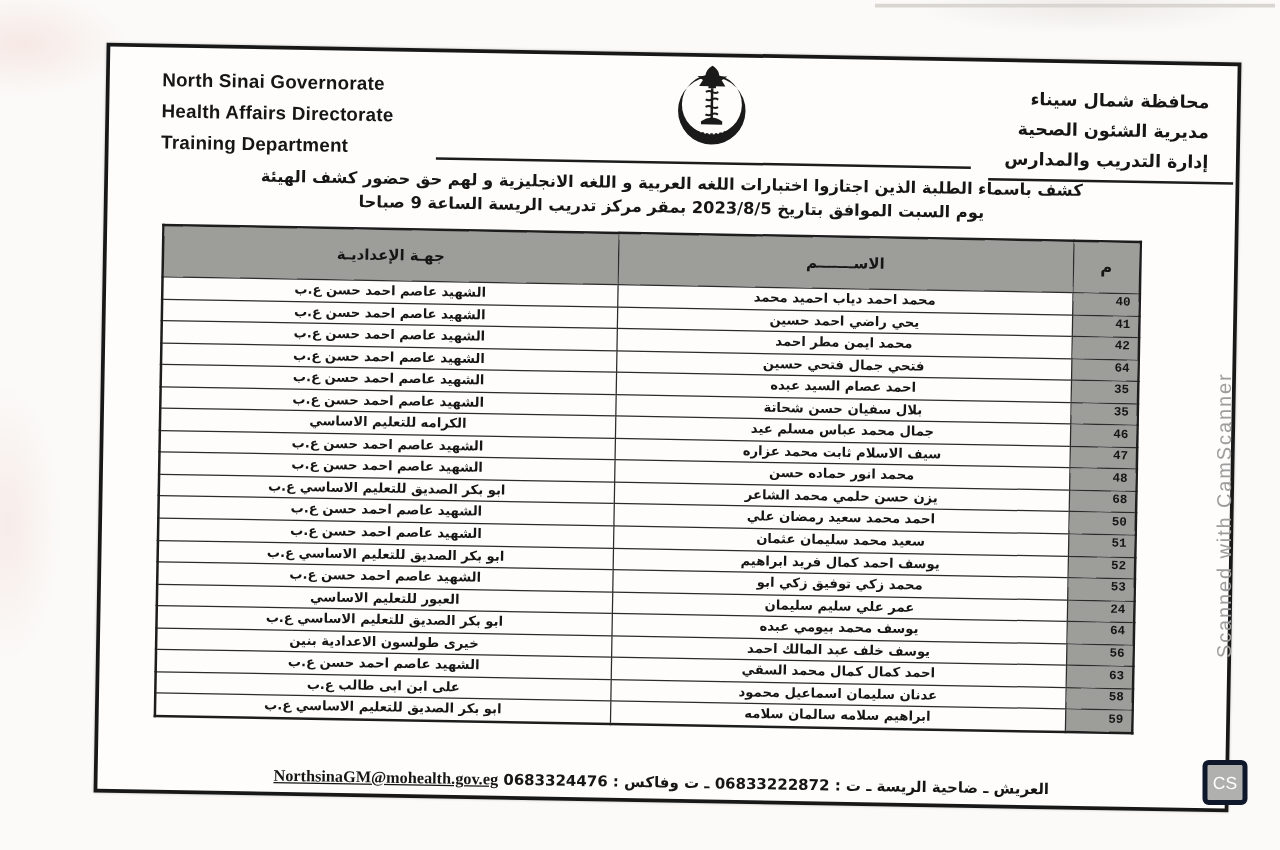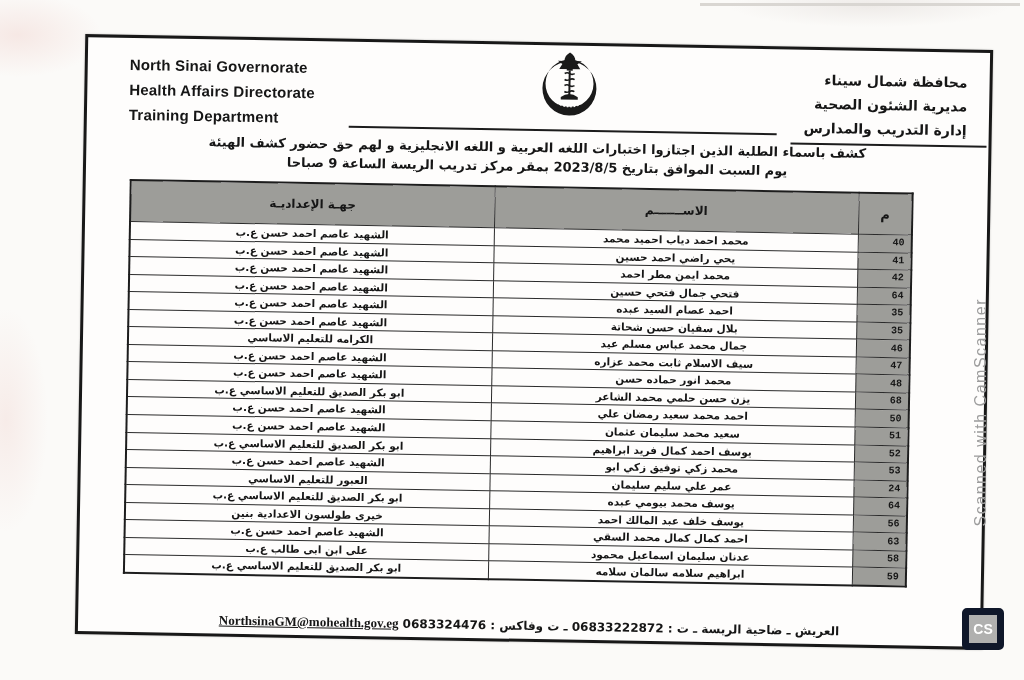--- a/index.html
+++ b/index.html
@@ -40,23 +40,23 @@
     font-family:Liberation Mono, monospace;font-size:10px;padding-left:32px;}
   .col-num{width:54px;}.col-name{width:364px;}.col-school{width:364px;}
   .footer{position:absolute;left:0;right:0;bottom:5px;text-align:center;direction:rtl;
     font-weight:bold;font-size:12px;}
   .footer .email{font-family:"Liberation Serif",serif;font-size:13px;
     text-decoration:underline;direction:ltr;unicode-bidi:embed;}
   .wm-text{position:absolute;left:972px;top:298px;writing-mode:vertical-rl;
     transform:rotate(180deg);font-family:"Liberation Sans",sans-serif;
     font-size:16px;letter-spacing:1.5px;color:#9c9c9c;}
   .wm-badge{position:absolute;left:962px;top:608px;width:28px;height:28px;
-    background:#b0b0af;border:7px solid #0f172a;border-radius:5px;
+    background:#b0b0af;border:4px solid #0f172a;border-radius:5px;
     display:flex;align-items:center;justify-content:center;
-    font-family:"Liberation Sans",sans-serif;font-weight:bold;font-size:14px;color:#fff;}
+    font-family:"Liberation Sans",sans-serif;font-weight:normal;font-size:14px;color:#fff;}
   .scan-line{position:absolute;left:700px;top:3px;width:320px;height:3px;background:#d9d6d2;}
 </style>
 </head>
 <body>
 
 <div class="scan-line"></div>
 
 <div class="page">
 
   <div class="hdr-en">

